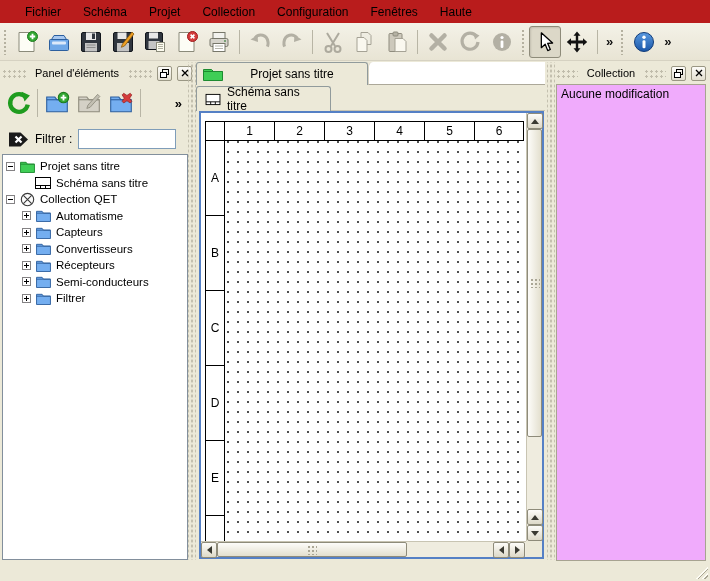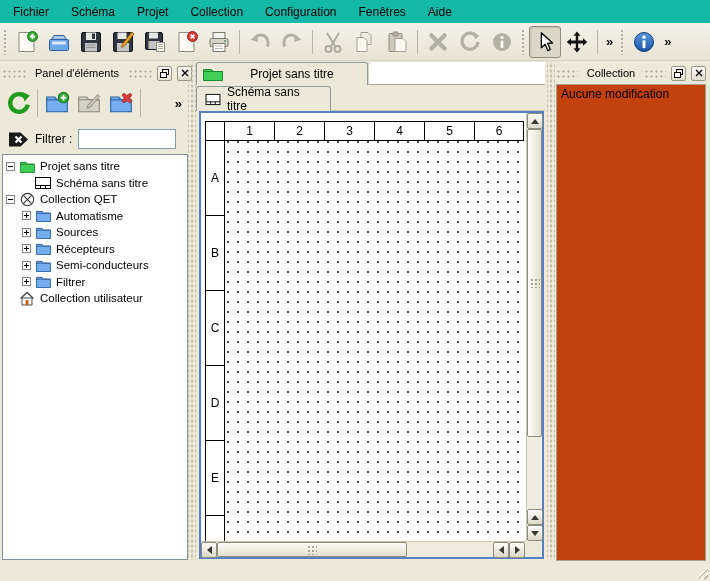--- a/index.html
+++ b/index.html
@@ -3,21 +3,21 @@
 <meta charset="utf-8">
 <style>
   * { box-sizing: border-box; margin: 0; padding: 0; }
   html,body { width:710px; height:581px; overflow:hidden; }
   body { font-family:"Liberation Sans","DejaVu Sans",sans-serif; font-size:11px; color:#000;
          background:#ece9d8; position:relative; }
   .app { position:absolute; inset:0; background:#ece9d8; border-bottom:1px solid #a8a594; }
 
   
   .menubar { position:absolute; left:0; top:0; width:710px; height:23px;
-             display:flex; align-items:center; padding-left:2px; background:#14b8a6; }
+             display:flex; align-items:center; padding-left:14px; background:#b91c1c; }
   .menu-item { padding:3px 11px; font-size:12px; cursor:default; }
 
   
   .toolbar { position:absolute; left:0; top:23px; width:710px; height:38px;
              display:flex; align-items:center; border-bottom:1px solid #d6d2c2;
              background:linear-gradient(#f4f2e8,#e8e4d4); }
   .grip { width:5px; height:26px; margin:0 3px;
           background-image:radial-gradient(circle,#b5b1a0 1px,rgba(0,0,0,0) 1.4px);
           background-size:4px 4px; }
   .tbtn { width:32px; height:32px; display:flex; align-items:center; justify-content:center;
@@ -106,21 +106,21 @@
   .tri.right { border-top:4px solid transparent; border-bottom:4px solid transparent; border-left:5px solid #3a3a32; }
   .sb-corner { position:absolute; right:0; bottom:0; width:16px; height:16px; background:#ece9d8; }
 
   
   .vsplit { position:absolute; width:8px;
             background-image:radial-gradient(circle,#bdb9a8 1px,rgba(0,0,0,0) 1.4px);
             background-size:4px 5px; background-position:center; }
 
   
   .undo-list { position:absolute; left:556px; top:84px; width:150px; height:477px;
-               background:#c2410c; border:1px solid #a7a391; overflow:hidden; }
+               background:#f0abfc; border:1px solid #a7a391; overflow:hidden; }
   .undo-item { padding:2px 4px; font-size:12px; }
 
   
   .statusbar { position:absolute; left:0; top:561px; width:710px; height:20px; background:#ece9d8; }
   .size-grip { position:absolute; right:2px; bottom:2px; width:13px; height:13px;
                background:repeating-linear-gradient(-45deg, rgba(0,0,0,0) 0 2px, #a8a492 2px 3.2px, #fdfcf4 3.2px 4.4px);
                clip-path:polygon(100% 0,100% 100%,0 100%); }
   svg { display:block; }
 </style>
 </head>
@@ -128,21 +128,21 @@
 
 <div class="app">
 
   <div class="menubar">
     <div class="menu-item">Fichier</div>
     <div class="menu-item">Schéma</div>
     <div class="menu-item">Projet</div>
     <div class="menu-item">Collection</div>
     <div class="menu-item">Configuration</div>
     <div class="menu-item">Fenêtres</div>
-    <div class="menu-item">Aide</div>
+    <div class="menu-item">Haute</div>
   </div>
 
   <div class="toolbar">
     <span class="grip"></span>
 
     <div class="tbtn">
         <span>
       <svg width="24" height="24" viewBox="0 0 24 24">
             <path d="M4 2.5h10l5 5V21.5H4z" fill="#fdfdf5" stroke="#8a8a7a"></path>
             <path d="M14 2.5l5 5h-5z" fill="#dedecf" stroke="#8a8a7a"></path>
@@ -439,62 +439,61 @@
       <span class="lbl">Automatisme</span>
     </div>
     <div class="trow ind1">
       <span class="exp plus"></span>
       <span class="ticon">
         <svg width="15" height="13" viewBox="0 0 16 14">
             <path d="M.5 2.5h6l1.5 2h7.5v9H.5z" fill="#74aef0" stroke="#2d5f9e"></path>
             <path d="M.5 4.5h15" stroke="#2d5f9e"></path>
           </svg>
         </span>
-      <span class="lbl">Sources</span>
+      <span class="lbl">Capteurs</span>
     </div>
     <div class="trow ind1">
       <span class="exp plus"></span>
       <span class="ticon">
         <svg width="15" height="13" viewBox="0 0 16 14">
             <path d="M.5 2.5h6l1.5 2h7.5v9H.5z" fill="#74aef0" stroke="#2d5f9e"></path>
             <path d="M.5 4.5h15" stroke="#2d5f9e"></path>
           </svg>
         </span>
-      <span class="lbl">Récepteurs</span>
+      <span class="lbl">Convertisseurs</span>
     </div>
     <div class="trow ind1">
       <span class="exp plus"></span>
       <span class="ticon">
         <svg width="15" height="13" viewBox="0 0 16 14">
             <path d="M.5 2.5h6l1.5 2h7.5v9H.5z" fill="#74aef0" stroke="#2d5f9e"></path>
             <path d="M.5 4.5h15" stroke="#2d5f9e"></path>
           </svg>
         </span>
-      <span class="lbl">Semi-conducteurs</span>
+      <span class="lbl">Récepteurs</span>
     </div>
     <div class="trow ind1">
       <span class="exp plus"></span>
       <span class="ticon">
         <svg width="15" height="13" viewBox="0 0 16 14">
             <path d="M.5 2.5h6l1.5 2h7.5v9H.5z" fill="#74aef0" stroke="#2d5f9e"></path>
             <path d="M.5 4.5h15" stroke="#2d5f9e"></path>
           </svg>
         </span>
+      <span class="lbl">Semi-conducteurs</span>
+    </div>
+    <div class="trow ind1">
+      <span class="exp plus"></span>
+      <span class="ticon">
+        <svg width="15" height="13" viewBox="0 0 16 14">
+            <path d="M.5 2.5h6l1.5 2h7.5v9H.5z" fill="#74aef0" stroke="#2d5f9e"></path>
+            <path d="M.5 4.5h15" stroke="#2d5f9e"></path>
+          </svg>
+        </span>
       <span class="lbl">Filtrer</span>
-    </div>
-    <div class="trow ind0">
-      <span class="exp-space"></span>
-      <span class="ticon">
-        <svg width="16" height="15" viewBox="0 0 16 15">
-            <path d="M1.5 7.5L8 1.5l6.5 6" fill="none" stroke="#4a4a4a" stroke-width="1.4"></path>
-            <path d="M3 7h10v7H3z" fill="#fdfdf8" stroke="#4a4a4a"></path>
-            <rect x="6.6" y="9" width="2.8" height="5" fill="#c06010"></rect>
-          </svg>
-        </span>
-      <span class="lbl">Collection utilisateur</span>
     </div>
   </div>
 
   <div class="vsplit" style="left:188px; top:62px; height:498px;"></div>
 
   <div class="proj-tabbar">
     <div class="proj-tab">
       <span>
         <svg width="20" height="14" viewBox="0 0 20 14">
             <path d="M.5 2.5h8l2 2h9v9H.5z" fill="#3fce56" stroke="#1d8a30"></path>

